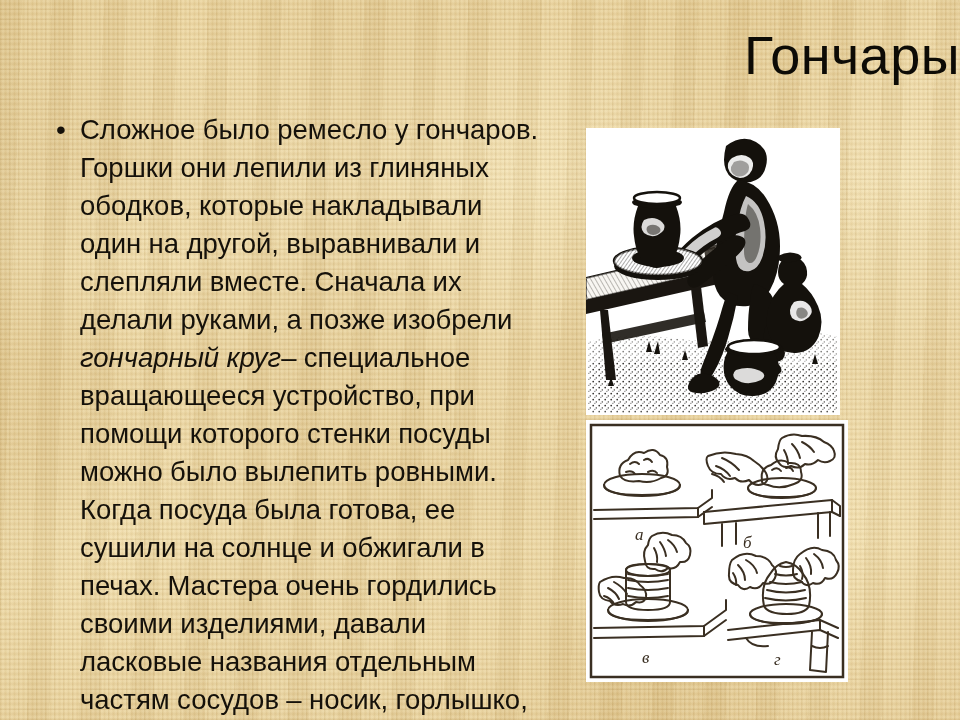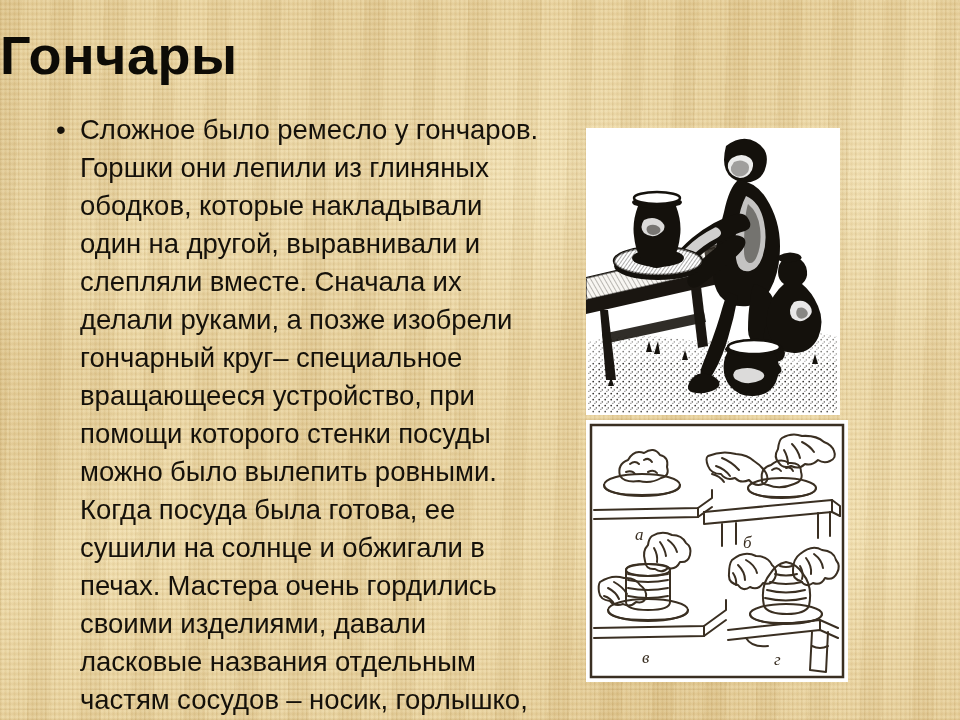--- a/index.html
+++ b/index.html
@@ -60,25 +60,25 @@
       rgba(150,118,62,0.05) 0px, rgba(150,118,62,0.05) 22px,
       rgba(255,250,226,0.05) 22px, rgba(255,250,226,0.05) 52px);
   }
 
   
   #title {
     position: absolute;
     left: 0;
     top: 24px;
     width: 960px;
-    text-align: left;
+    text-align: right;
     font-size: 54px;
     line-height: 62px;
     color: #0d0b06;
-    font-weight: 700;
+    font-weight: 400;
     letter-spacing: 0.5px;
     z-index: 5;
   }
 
   
   #body-block {
     position: absolute;
     left: 50px;
     top: 111px;
     width: 500px;
@@ -98,20 +98,21 @@
   }
   #paragraph {
     flex: 1 1 auto;
     font-size: 27.5px;
     line-height: 38px;
     color: #15110a;
     text-align: left;
     word-spacing: -0.3px;
   }
   #paragraph .em {
+    font-style: italic;
   }
 
   
   .pic {
     position: absolute;
     background: #ffffff;
     z-index: 4;
     overflow: hidden;
   }
   #pic-potter {

